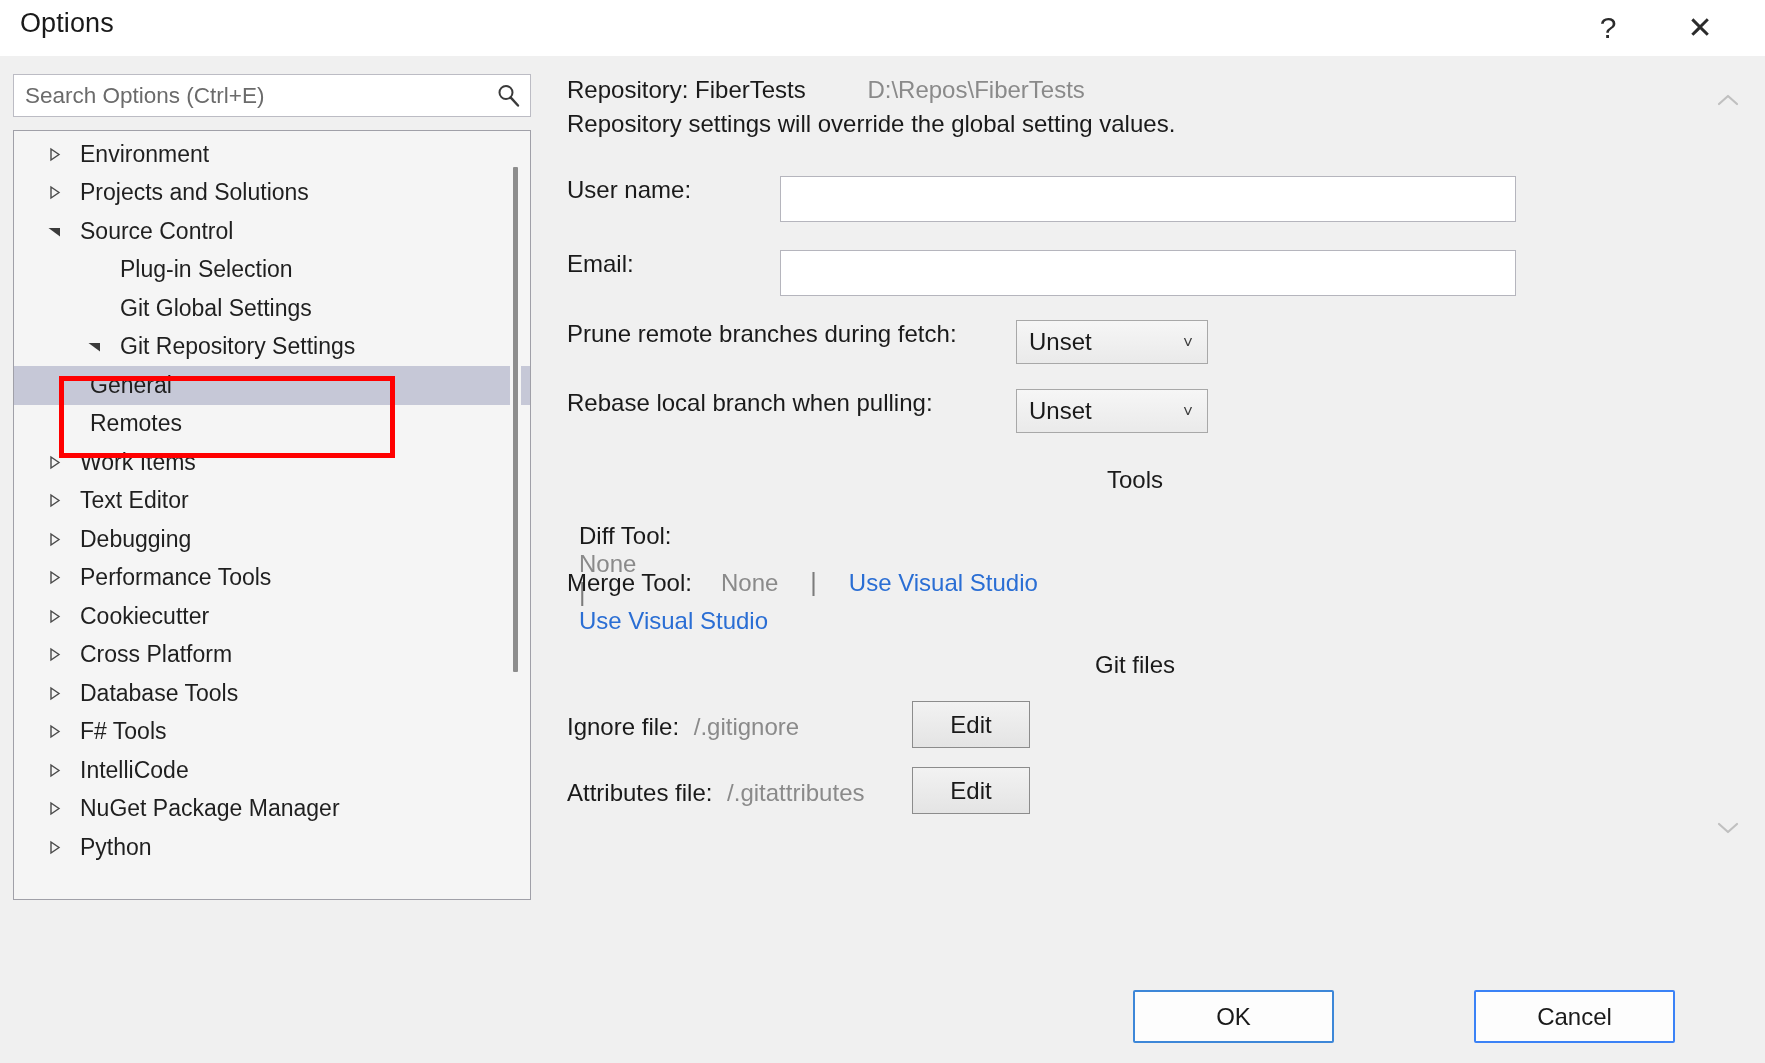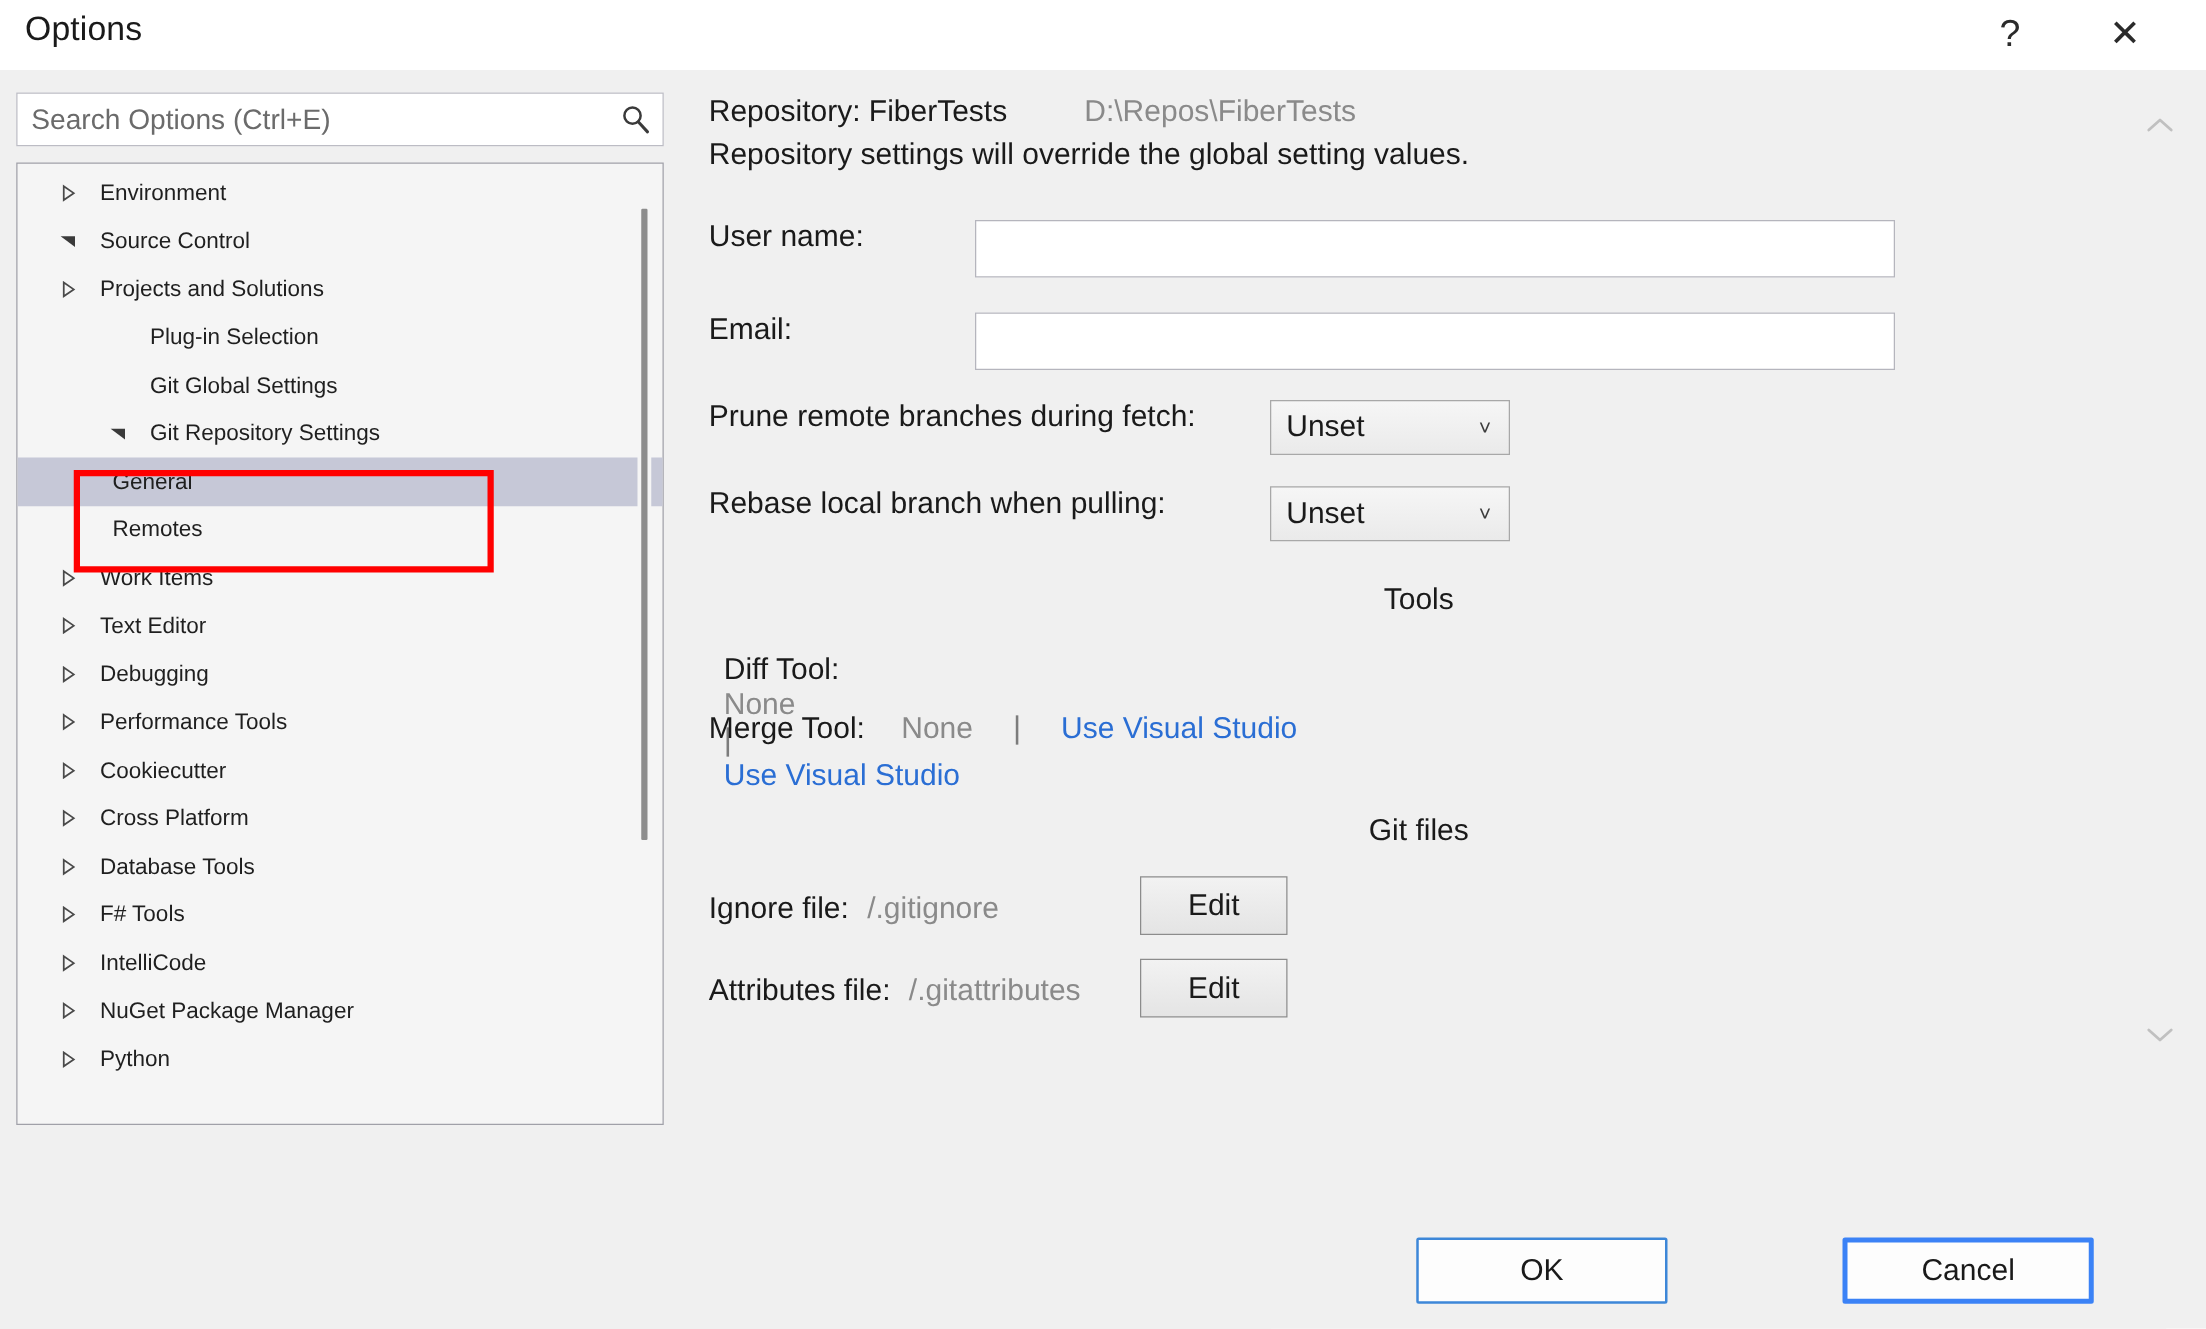--- a/index.html
+++ b/index.html
@@ -93,21 +93,21 @@
     position: absolute;
     left: 0; top: 4px;
     width: 518px;
   }
 
   .tree-item {
     position: relative;
     height: 38.5px;
     display: flex;
     align-items: center;
-    font-size: 18px;
+    font-size: 23px;
     color: #1f1f1f;
     white-space: nowrap;
     cursor: default;
   }
   .tree-item.selected {
     background: #c6c8d7;
   }
   .tree-arrow {
     position: absolute;
     width: 26px;
@@ -325,21 +325,21 @@
     color: #1a1a1a;
     cursor: default;
   }
   #ok-button {
     right: 431px;
     border: 2px solid #3d87d8;
     border-radius: 2px;
   }
   #cancel-button {
     right: 90px;
-    border: 4px solid #3b82f6;
+    border: 2px solid #3b82f6;
     border-radius: 2px;
   }
 </style>
 </head>
 <body>
 
 <div id="dialog">
 
   <div id="titlebar">
     <div id="title-text">Options</div>
@@ -369,34 +369,34 @@
       <div id="tree-list">
           <div class="tree-item lvl0">
             <span class="tree-arrow arrow-collapsed">
               <svg width="13" height="15" viewBox="0 0 13 15">
                 <polygon points="3,2 11,7.5 3,13" fill="none" stroke="#4a4a4a" stroke-width="1.4"></polygon>
               </svg>
             </span>
             <span class="tree-label">Environment</span>
           </div>
           <div class="tree-item lvl0">
+            <span class="tree-arrow arrow-collapsed">
+              <svg width="13" height="15" viewBox="0 0 13 15">
+                <polygon points="3,2 11,7.5 3,13" fill="none" stroke="#4a4a4a" stroke-width="1.4"></polygon>
+              </svg>
+            </span>
+            <span class="tree-label">Projects and Solutions</span>
+          </div>
+          <div class="tree-item lvl0">
             <span class="tree-arrow arrow-expanded">
               <svg width="15" height="13" viewBox="0 0 15 13">
                 <polygon points="1.5,3 13,3 13,11.5" fill="#3a3a3a"></polygon>
               </svg>
             </span>
             <span class="tree-label">Source Control</span>
-          </div>
-          <div class="tree-item lvl0">
-            <span class="tree-arrow arrow-collapsed">
-              <svg width="13" height="15" viewBox="0 0 13 15">
-                <polygon points="3,2 11,7.5 3,13" fill="none" stroke="#4a4a4a" stroke-width="1.4"></polygon>
-              </svg>
-            </span>
-            <span class="tree-label">Projects and Solutions</span>
           </div>
           <div class="tree-item lvl1">
             <span class="tree-label">Plug-in Selection</span>
           </div>
           <div class="tree-item lvl1">
             <span class="tree-label">Git Global Settings</span>
           </div>
           <div class="tree-item lvl1">
             <span class="tree-arrow arrow-expanded">
               <svg width="15" height="13" viewBox="0 0 15 13">

